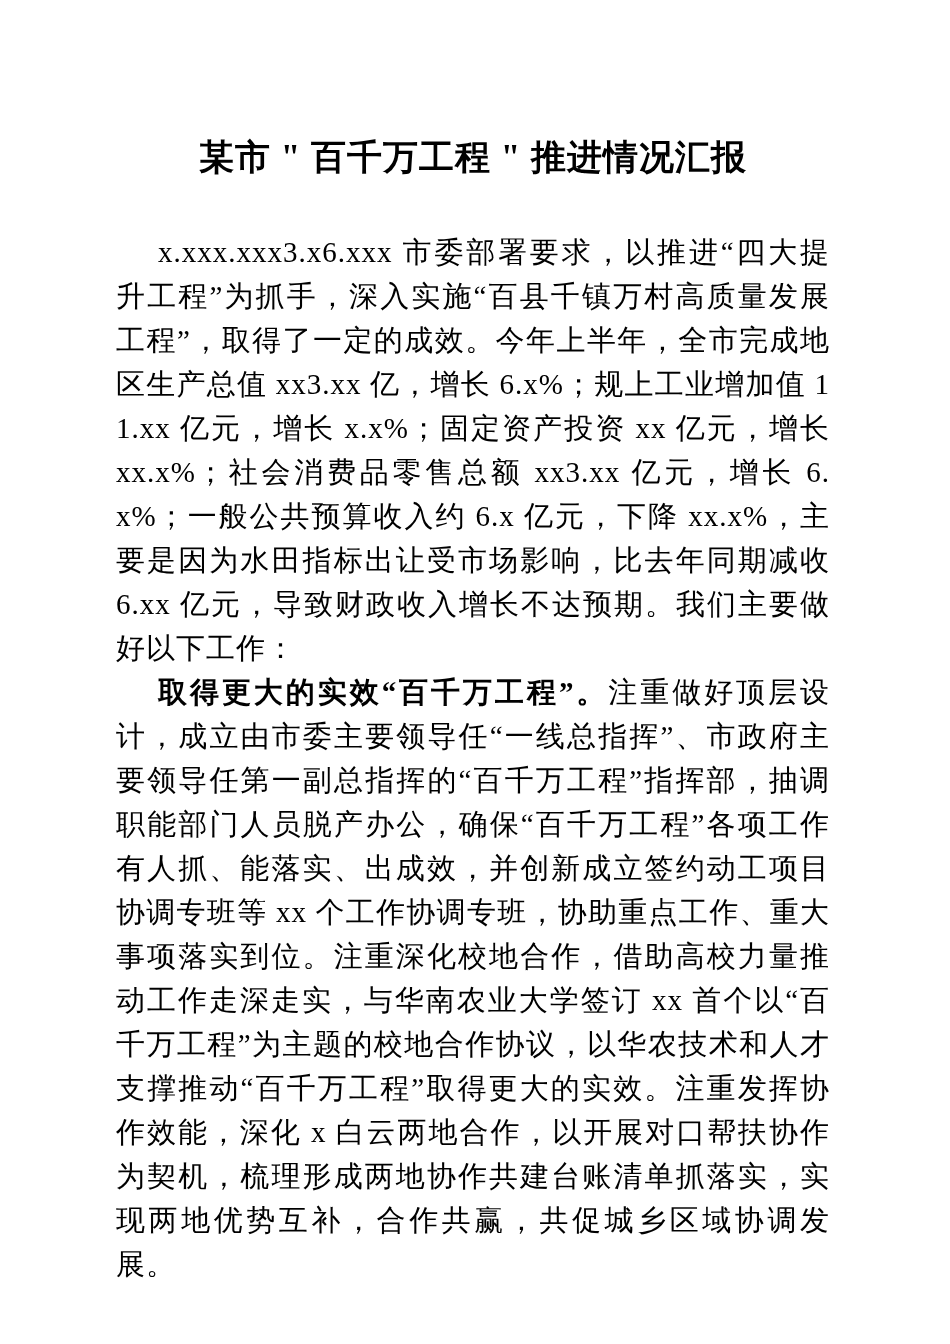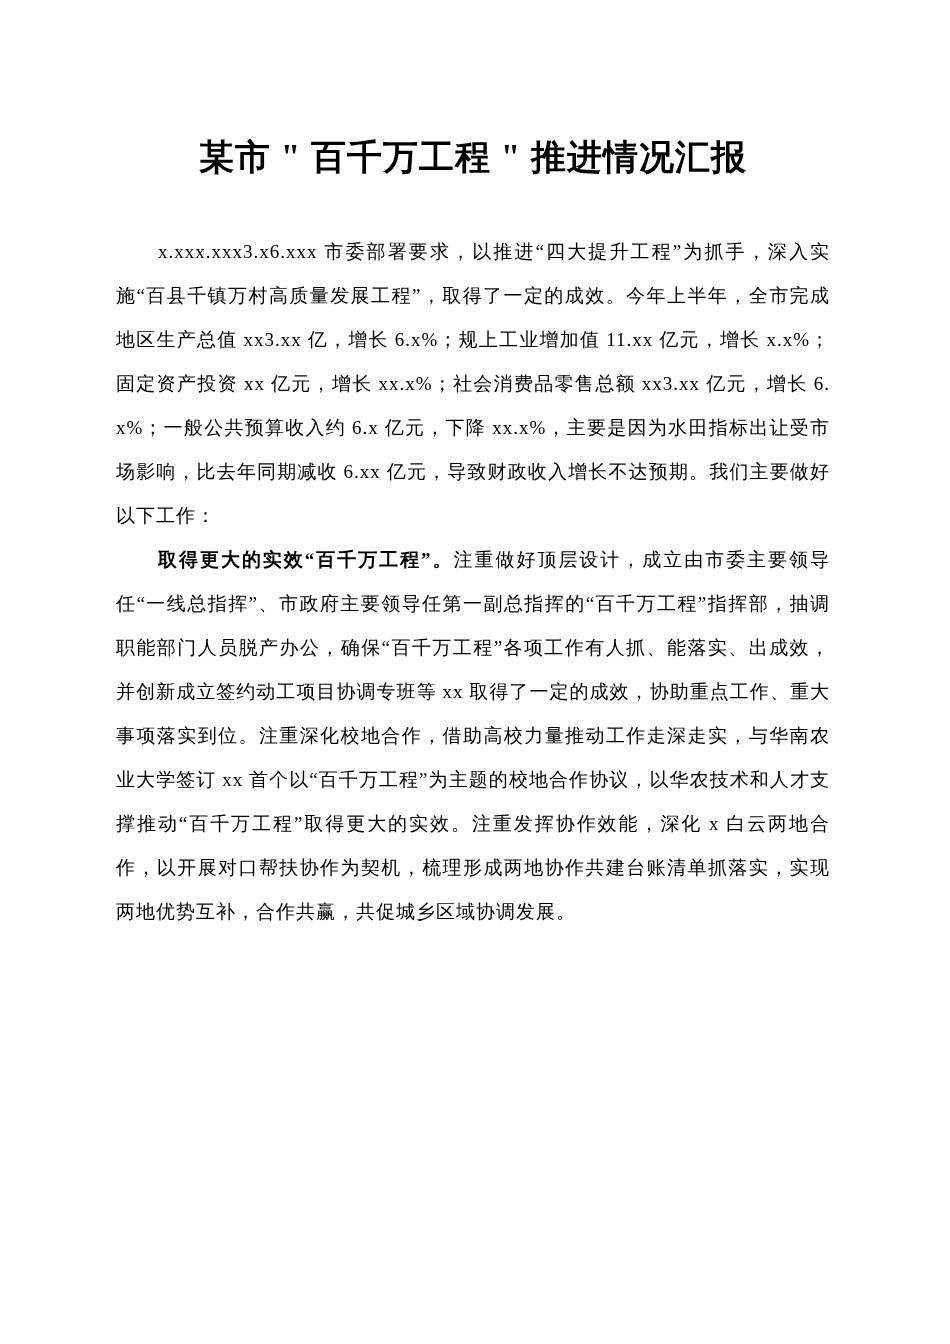--- a/index.html
+++ b/index.html
@@ -22,34 +22,34 @@
     margin: 130px 0 44px 0;
     font-size: 35px;
     line-height: 56px;
     font-weight: 700;
     text-align: center;
     letter-spacing: 1px;
     white-space: nowrap;
   }
   .body-para {
     margin: 0;
-    font-size: 19px;
+    font-size: 29px;
     line-height: 44px;
     text-align: justify;
     text-justify: inter-character;
     text-indent: 42px;
     word-break: break-all;
     letter-spacing: 1px;
   }
   .body-para strong {
     font-weight: 700;
   }
 </style>
 </head>
 <body>
 
 <div class="page">
   <h1 class="doc-title">某市 " 百千万工程 " 推进情况汇报</h1>
 
   <p class="body-para"><span>x.xxx.xxx3.x6.xxx 市委部署要求，以推进“四大提升工程”为抓手，深入实施“百县千镇万村高质量发展工程”，取得了一定的成效。今年上半年，全市完成地区生产总值 xx3.xx 亿，增长 6.x%；规上工业增加值 11.xx 亿元，增长 x.x%；固定资产投资 xx 亿元，增长 xx.x%；社会消费品零售总额 xx3.xx 亿元，增长 6.x%；一般公共预算收入约 6.x 亿元，下降 xx.x%，主要是因为水田指标出让受市场影响，比去年同期减收 6.xx 亿元，导致财政收入增长不达预期。我们主要做好以下工作：</span></p>
 
-  <p class="body-para"><strong>取得更大的实效“百千万工程”。</strong><span>注重做好顶层设计，成立由市委主要领导任“一线总指挥”、市政府主要领导任第一副总指挥的“百千万工程”指挥部，抽调职能部门人员脱产办公，确保“百千万工程”各项工作有人抓、能落实、出成效，并创新成立签约动工项目协调专班等 xx 取得了一定的成效，协助重点工作、重大事项落实到位。注重深化校地合作，借助高校力量推动工作走深走实，与华南农业大学签订 xx 首个以“百千万工程”为主题的校地合作协议，以华农技术和人才支撑推动“百千万工程”取得更大的实效。注重发挥协作效能，深化 x 白云两地合作，以开展对口帮扶协作为契机，梳理形成两地协作共建台账清单抓落实，实现两地优势互补，合作共赢，共促城乡区域协调发展。</span></p>
+  <p class="body-para"><strong>取得更大的实效“百千万工程”。</strong><span>注重做好顶层设计，成立由市委主要领导任“一线总指挥”、市政府主要领导任第一副总指挥的“百千万工程”指挥部，抽调职能部门人员脱产办公，确保“百千万工程”各项工作有人抓、能落实、出成效，并创新成立签约动工项目协调专班等 xx 个工作协调专班，协助重点工作、重大事项落实到位。注重深化校地合作，借助高校力量推动工作走深走实，与华南农业大学签订 xx 首个以“百千万工程”为主题的校地合作协议，以华农技术和人才支撑推动“百千万工程”取得更大的实效。注重发挥协作效能，深化 x 白云两地合作，以开展对口帮扶协作为契机，梳理形成两地协作共建台账清单抓落实，实现两地优势互补，合作共赢，共促城乡区域协调发展。</span></p>
 </div>
 
 </body></html>

